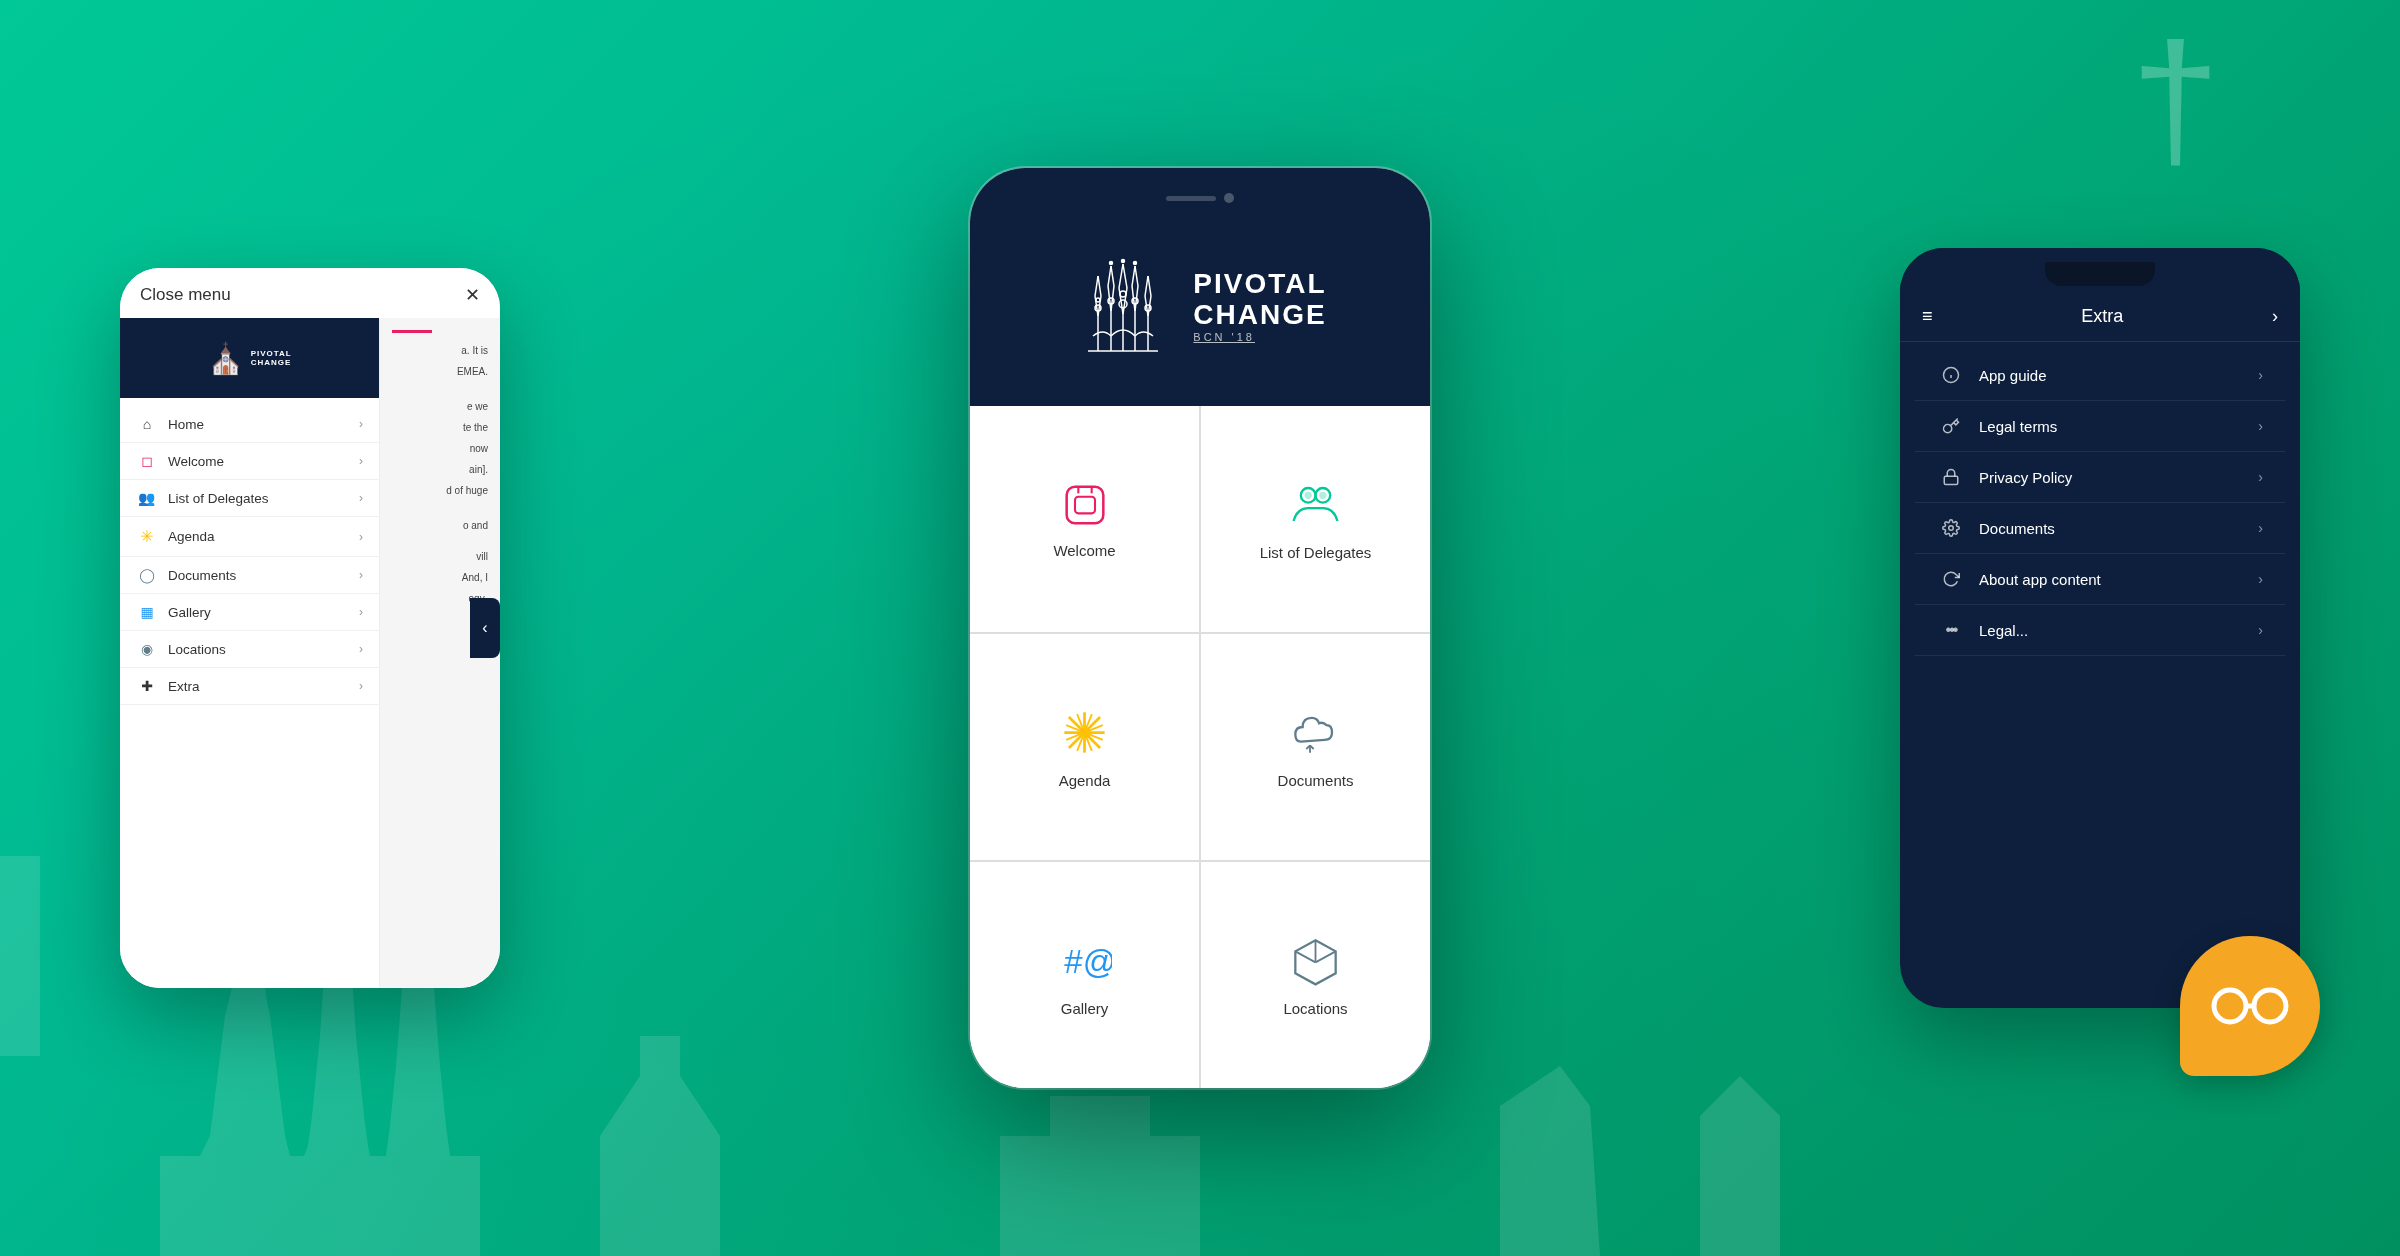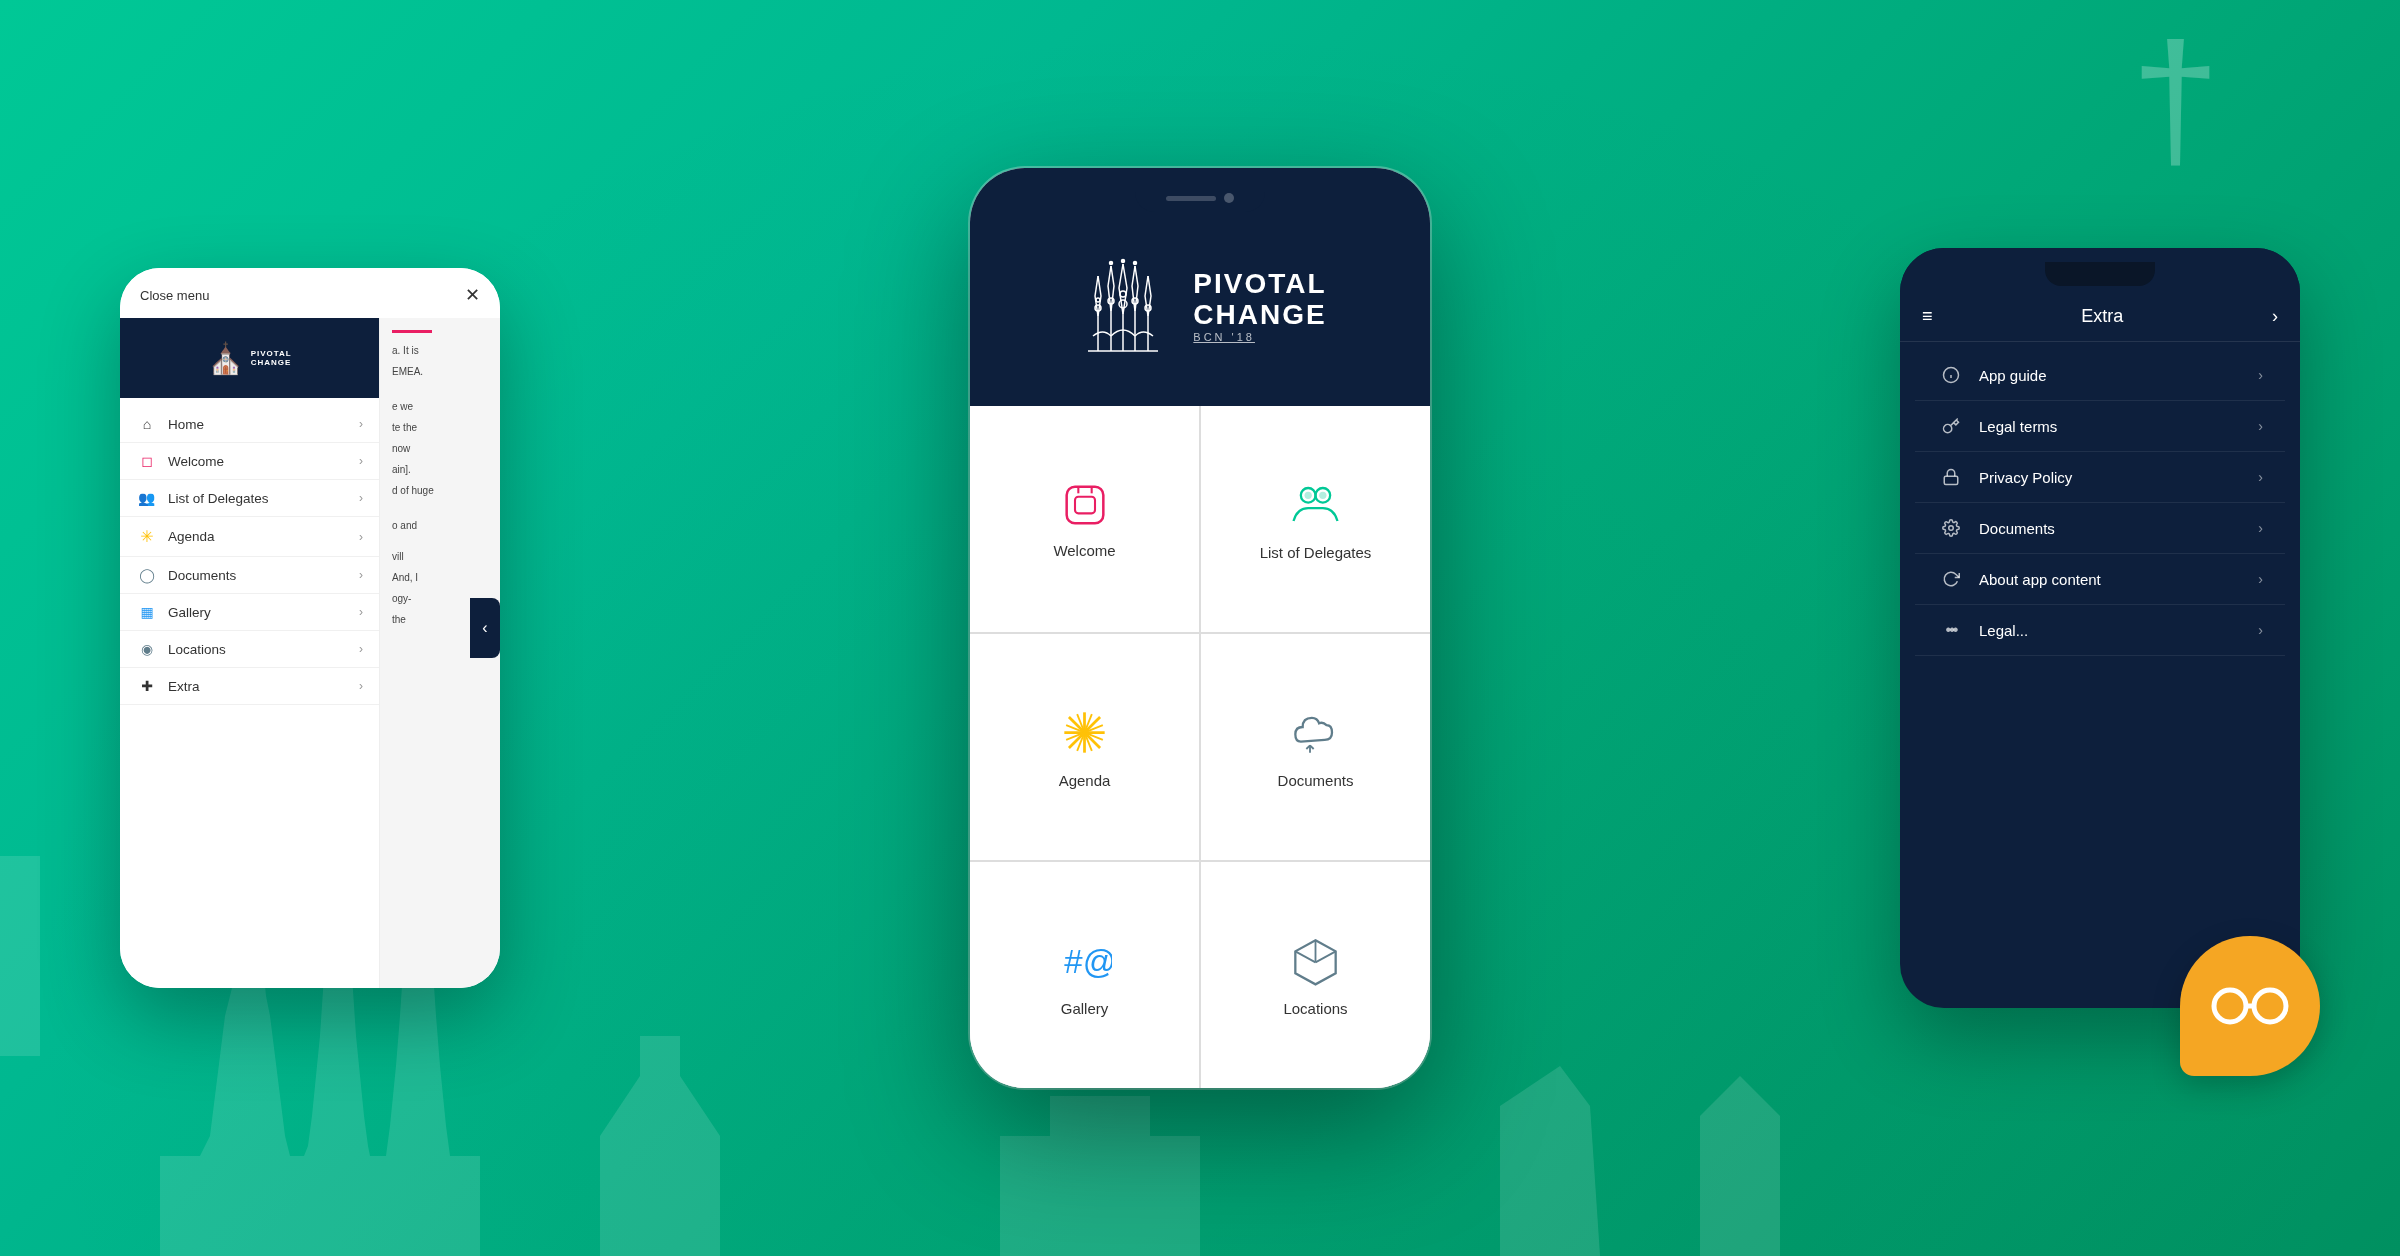--- a/index.html
+++ b/index.html
@@ -62,21 +62,21 @@
     .phone-left .notch-bar {
       background: white;
       display: flex;
       align-items: center;
       justify-content: space-between;
       padding: 12px 20px 8px;
       min-height: 50px;
     }
 
     .phone-left .notch-bar .close-menu {
-      font-size: 13px;
+      font-size: 17px;
       color: #333;
       font-weight: 500;
     }
 
     .phone-left .notch-bar .close-x {
       font-size: 18px;
       color: #333;
     }
 
     .phone-left .menu-content {
@@ -143,20 +143,21 @@
       background: #f5f5f5;
       overflow: hidden;
       position: relative;
     }
 
     .content-preview-inner {
       padding: 12px;
       display: flex;
       flex-direction: column;
       gap: 6px;
+      text-align: right;
     }
 
     .preview-red-line {
       width: 40px;
       height: 3px;
       background: #e91e63;
       margin-bottom: 4px;
     }
 
     .preview-text {

